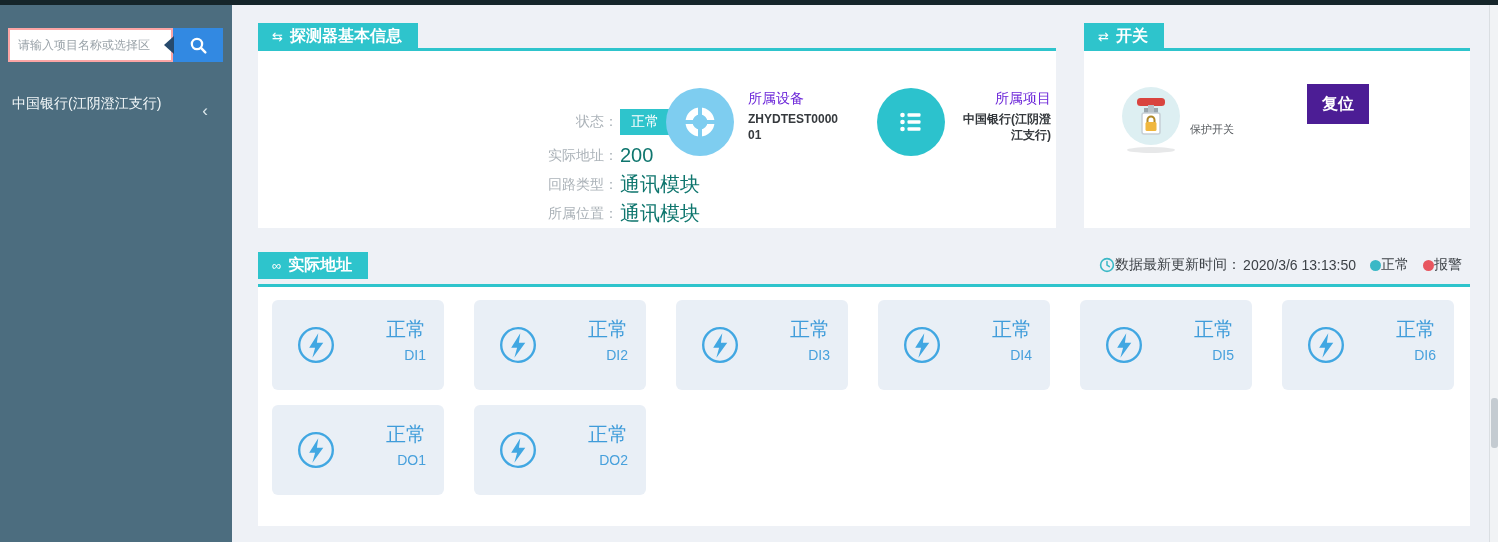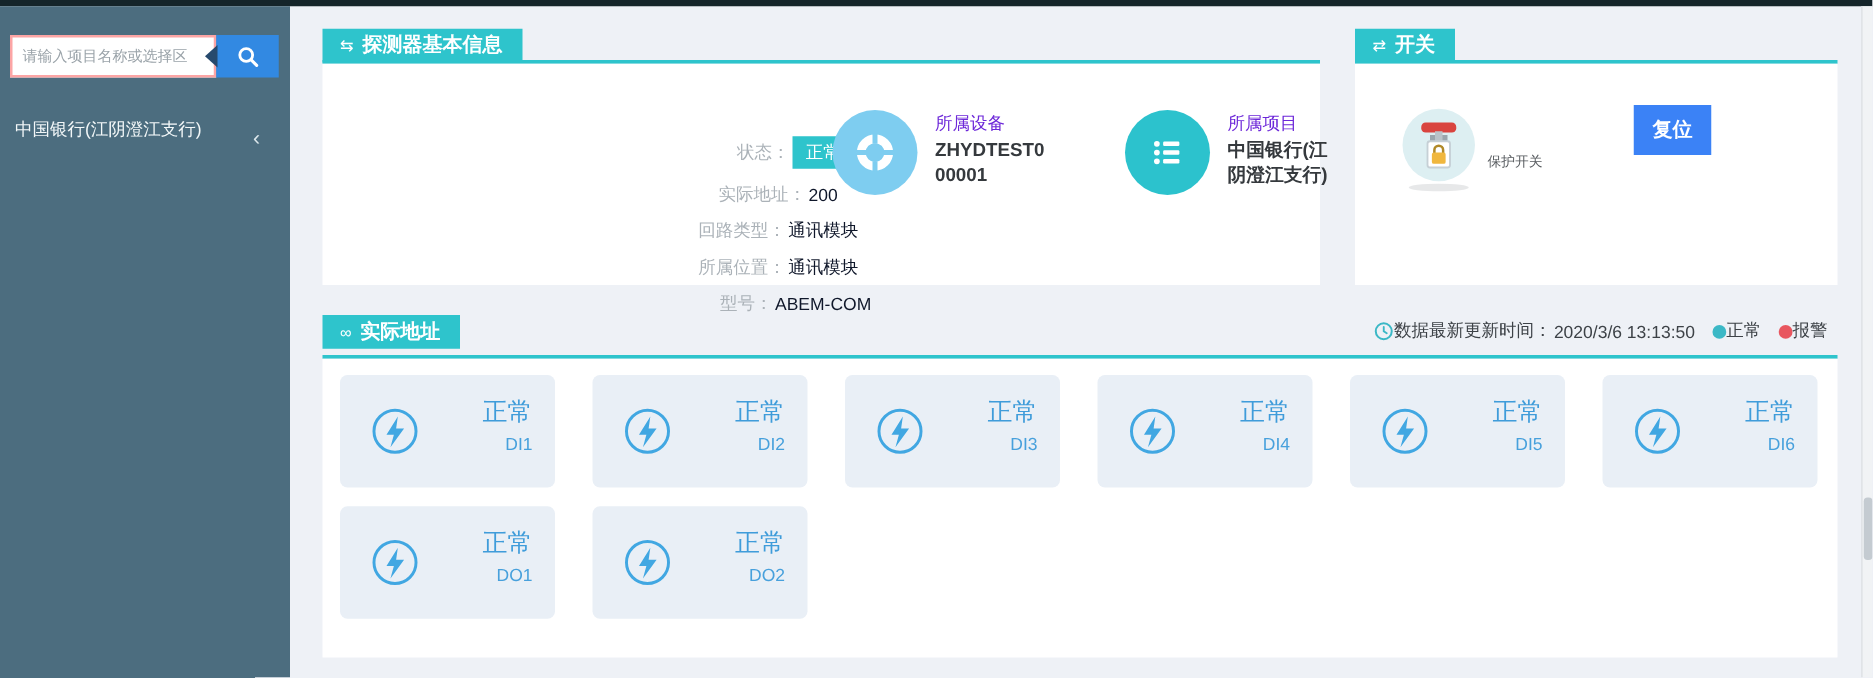--- a/index.html
+++ b/index.html
@@ -23,40 +23,40 @@
   .tree-chevron { position:absolute; right:24px; top:13px; font-size:17px; color:#dde8ec; }
 
   
   .panel-badge { position:absolute; height:27px; background:#2ec4cc; color:#fff; font-size:16px; font-weight:bold; display:flex; align-items:center; gap:7px; padding:0 16px 0 14px; }
   .badge-icon { font-size:13px; font-weight:normal; line-height:1; }
   .panel-line { position:absolute; height:3px; background:#2ec4cc; }
   .panel-box { position:absolute; background:#ffffff; }
 
   
   .fields { position:absolute; left:268px; top:58px; }
-  .field-row { display:flex; align-items:center; margin-bottom:8px; height:21px;justify-content:center; }
+  .field-row { display:flex; align-items:center; margin-bottom:8px; height:21px; }
   .field-row.first { margin-bottom:10px; height:26px; }
   .field-label { width:92px; text-align:right; color:#abb2b8; font-size:14px; }
-  .field-value { color:#0f172a; font-size:14px; margin-left:2px; }
+  .field-value { color:#0f766e; font-size:20px; margin-left:2px; }
   .status-badge { background:#2ec4cc; color:#fff; font-size:14px; padding:4px 11px; margin-left:2px; }
   .assoc { position:absolute; display:flex; }
   .assoc-circle { width:68px; height:68px; border-radius:50%; display:flex; align-items:center; justify-content:center; flex:0 0 auto; }
   .assoc-circle.device { background:#7ecdf0; }
   .assoc-circle.project { background:#2cc2cd; }
   .assoc-text { margin-left:14px; padding-top:2px; }
   .assoc-label { font-size:14px; color:#6d28d9; }
-  .assoc-name { font-size:15px; font-weight:bold; color:#35393d; line-height:1.35; margin-top:3px; word-break:break-all; }
+  .assoc-name { font-size:12px; font-weight:bold; color:#35393d; line-height:1.35; margin-top:3px; word-break:break-all; }
   .assoc-name.device-name { width:95px; }
   .assoc-name.project-name { width:92px; }
 
   
   .switch-circle { position:absolute; left:1122px; top:87px; width:58px; height:58px; border-radius:50%; background:#ddeff2; display:flex; align-items:center; justify-content:center; }
   .switch-shadow { position:absolute; left:1127px; top:147px; width:48px; height:6px; border-radius:50%; background:rgba(120,130,135,.18); }
   .switch-label { position:absolute; left:1190px; top:122px; font-size:11px; color:#55595d; }
-  .reset-btn { position:absolute; left:1307px; top:84px; width:62px; height:40px; background:#3b82f6; border:none; color:#fff; font-size:16px; font-weight:bold; cursor:pointer; font-family:inherit; }
+  .reset-btn { position:absolute; left:1307px; top:84px; width:62px; height:40px; background:#4c1d95; border:none; color:#fff; font-size:16px; font-weight:bold; cursor:pointer; font-family:inherit; }
 
   
   .monitor-meta { position:absolute; top:256px; right:36px; display:flex; align-items:center; gap:0; font-size:14px; color:#3d4247; }
   .meta-time { margin-left:2px; }
   .legend-dot { width:11px; height:11px; border-radius:50%; display:inline-block; }
   .dot-normal { background:#3bb8c6; margin-left:14px; }
   .dot-alarm { background:#e8565f; margin-left:14px; }
   .cards { position:absolute; left:272px; top:300px; width:1186px; display:flex; flex-wrap:wrap; gap:15px 30px; }
   .card { width:172px; height:90px; background:#e9eff6; border-radius:6px; position:relative; }
   .card-icon { position:absolute; left:24px; top:0; height:90px; display:flex; align-items:center; }
@@ -107,43 +107,39 @@
         <span class="field-value">200</span>
       </div>
       <div class="field-row">
         <span class="field-label">回路类型：</span>
         <span class="field-value">通讯模块</span>
       </div>
       <div class="field-row">
         <span class="field-label">所属位置：</span>
         <span class="field-value">通讯模块</span>
       </div>
-      <div class="field-row">
-        <span class="field-label">型号：</span>
-        <span class="field-value">ABEM-COM</span>
-      </div>
     </div>
 
     <div class="assoc" style="left:408px; top:37px;">
       <div class="assoc-circle device">
         <svg width="38" height="38" viewBox="0 0 38 38">
           <circle cx="19" cy="19" r="11" fill="none" stroke="#ffffff" stroke-width="7"></circle>
           <line x1="19" y1="4" x2="19" y2="12" stroke="#7ecdf0" stroke-width="4"></line>
           <line x1="19" y1="26" x2="19" y2="34" stroke="#7ecdf0" stroke-width="4"></line>
           <line x1="4" y1="19" x2="12" y2="19" stroke="#7ecdf0" stroke-width="4"></line>
           <line x1="26" y1="19" x2="34" y2="19" stroke="#7ecdf0" stroke-width="4"></line>
         </svg>
       </div>
       <div class="assoc-text">
         <div class="assoc-label">所属设备</div>
         <div class="assoc-name device-name">ZHYDTEST000001</div>
       </div>
     </div>
 
-    <div class="assoc" style="left:642px; top:37px;">
+    <div class="assoc" style="left:619px; top:37px;text-align:right;">
       <div class="assoc-circle project">
         <svg width="36" height="36" viewBox="0 0 36 36">
           <circle cx="9.5" cy="11" r="2.3" fill="#ffffff"></circle>
           <circle cx="9.5" cy="18" r="2.3" fill="#ffffff"></circle>
           <circle cx="9.5" cy="25" r="2.3" fill="#ffffff"></circle>
           <rect x="14.5" y="9.2" width="13" height="3.6" rx="1" fill="#ffffff"></rect>
           <rect x="14.5" y="16.2" width="13" height="3.6" rx="1" fill="#ffffff"></rect>
           <rect x="14.5" y="23.2" width="13" height="3.6" rx="1" fill="#ffffff"></rect>
         </svg>
       </div>

